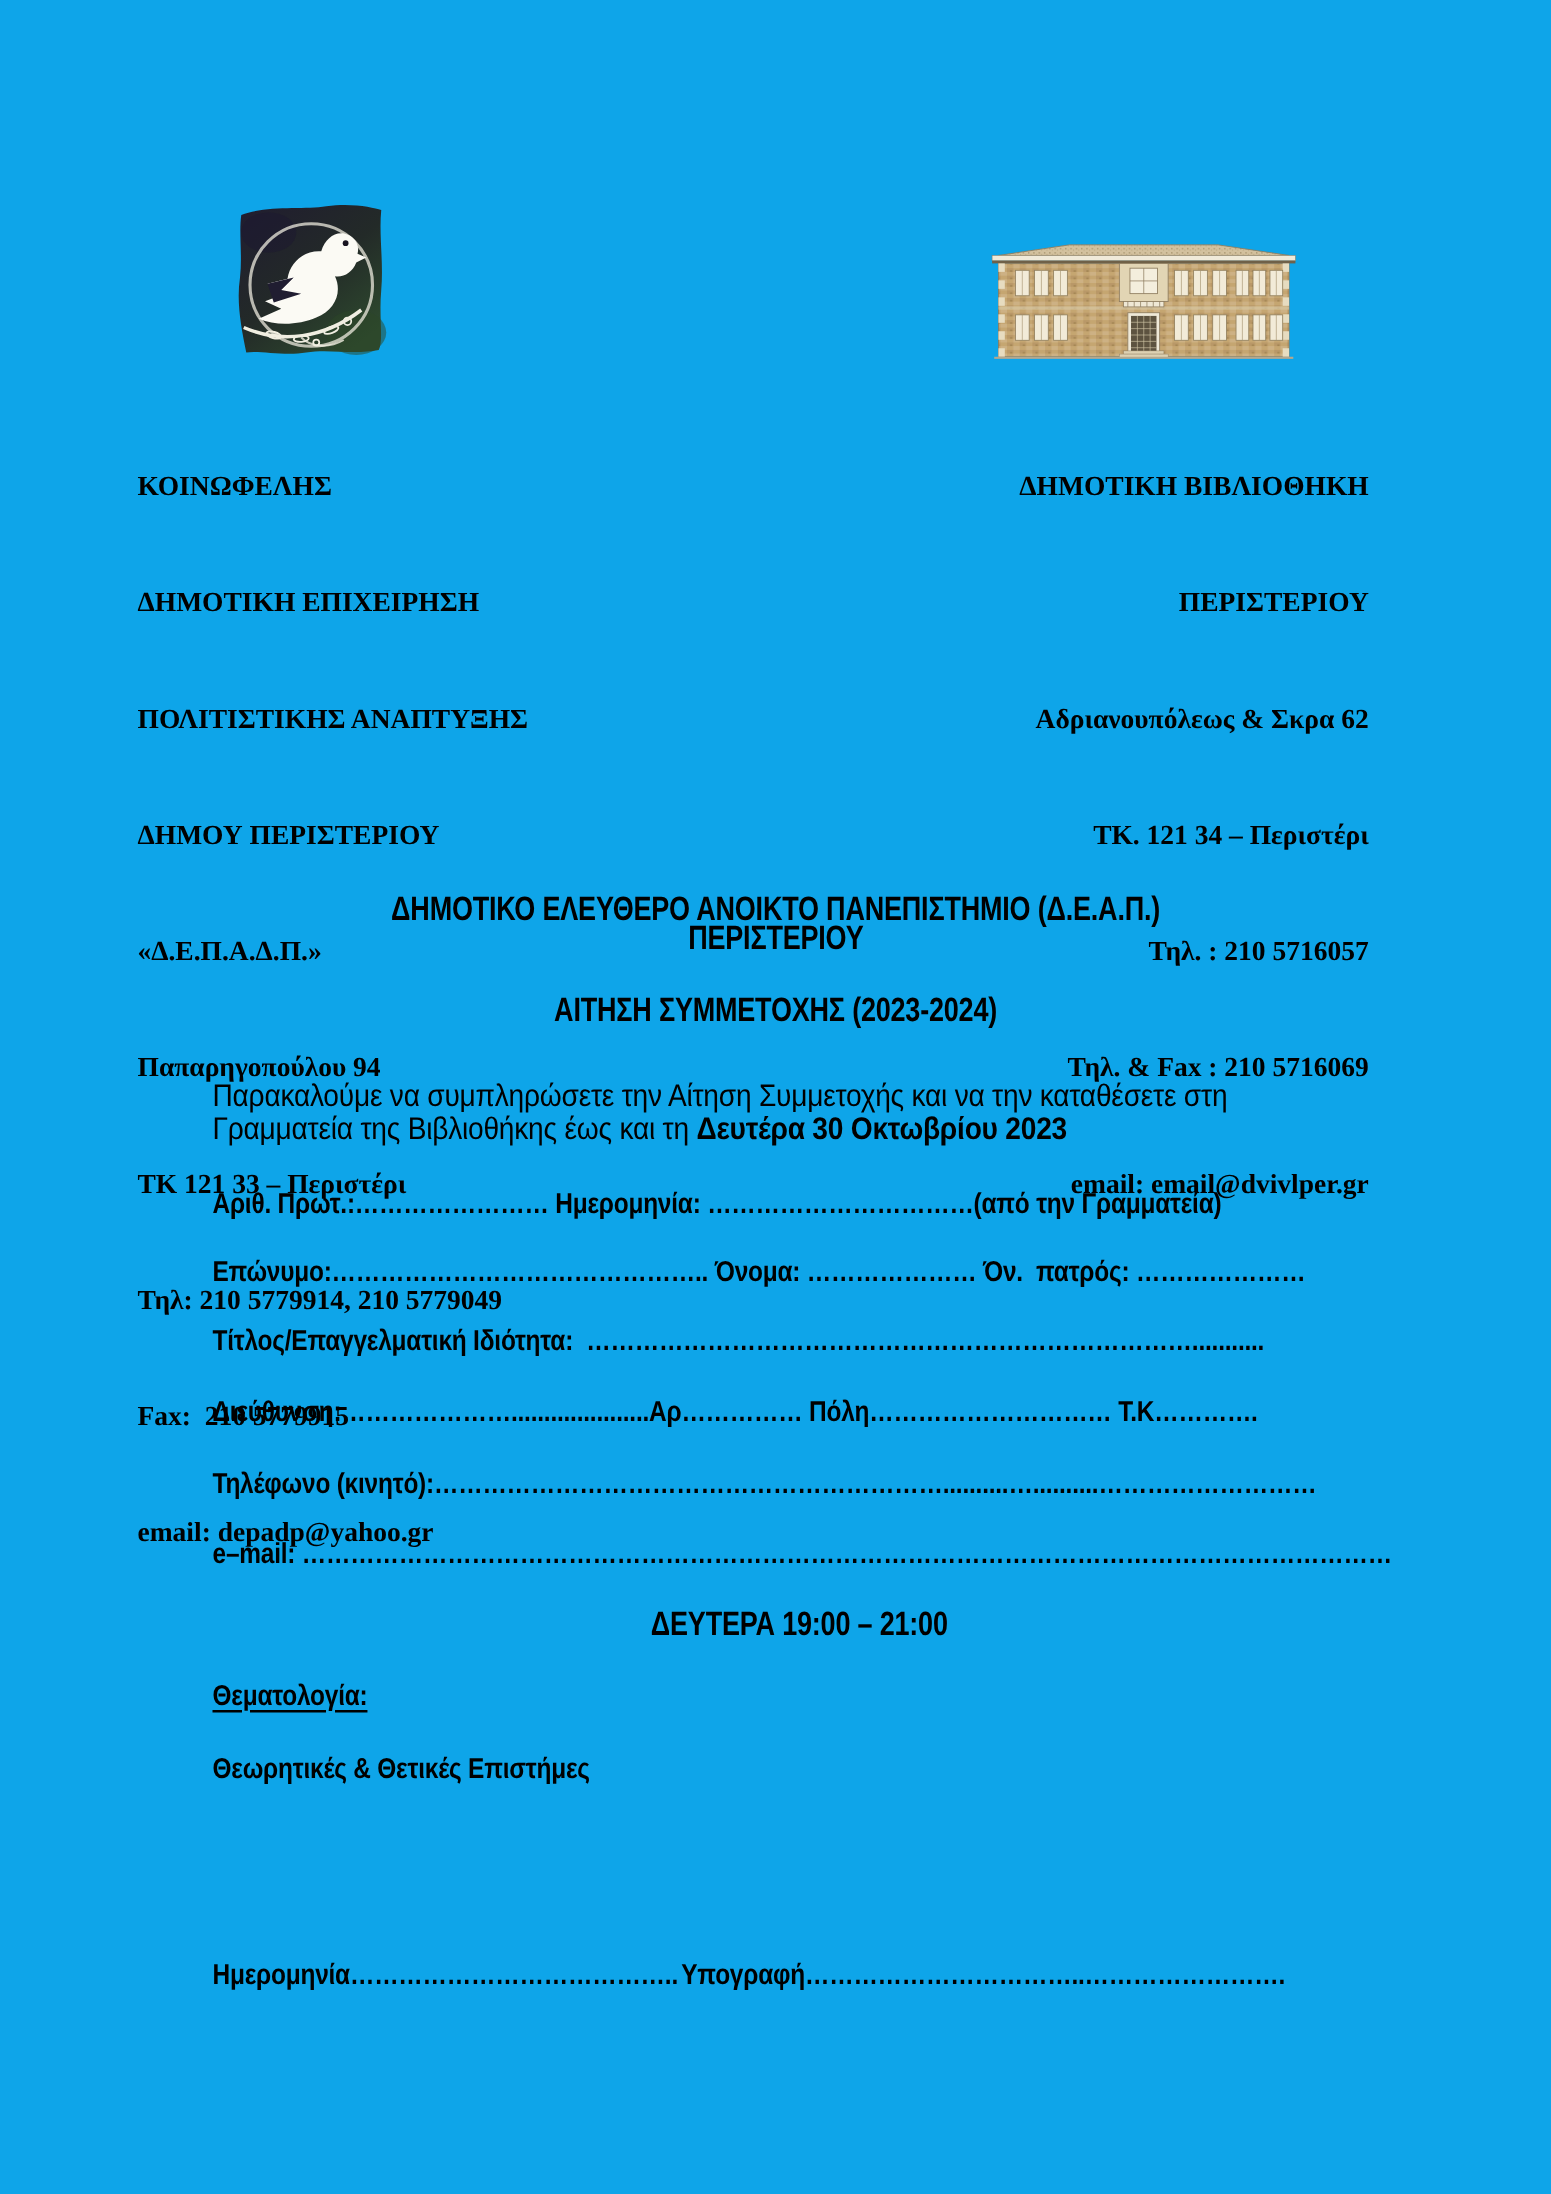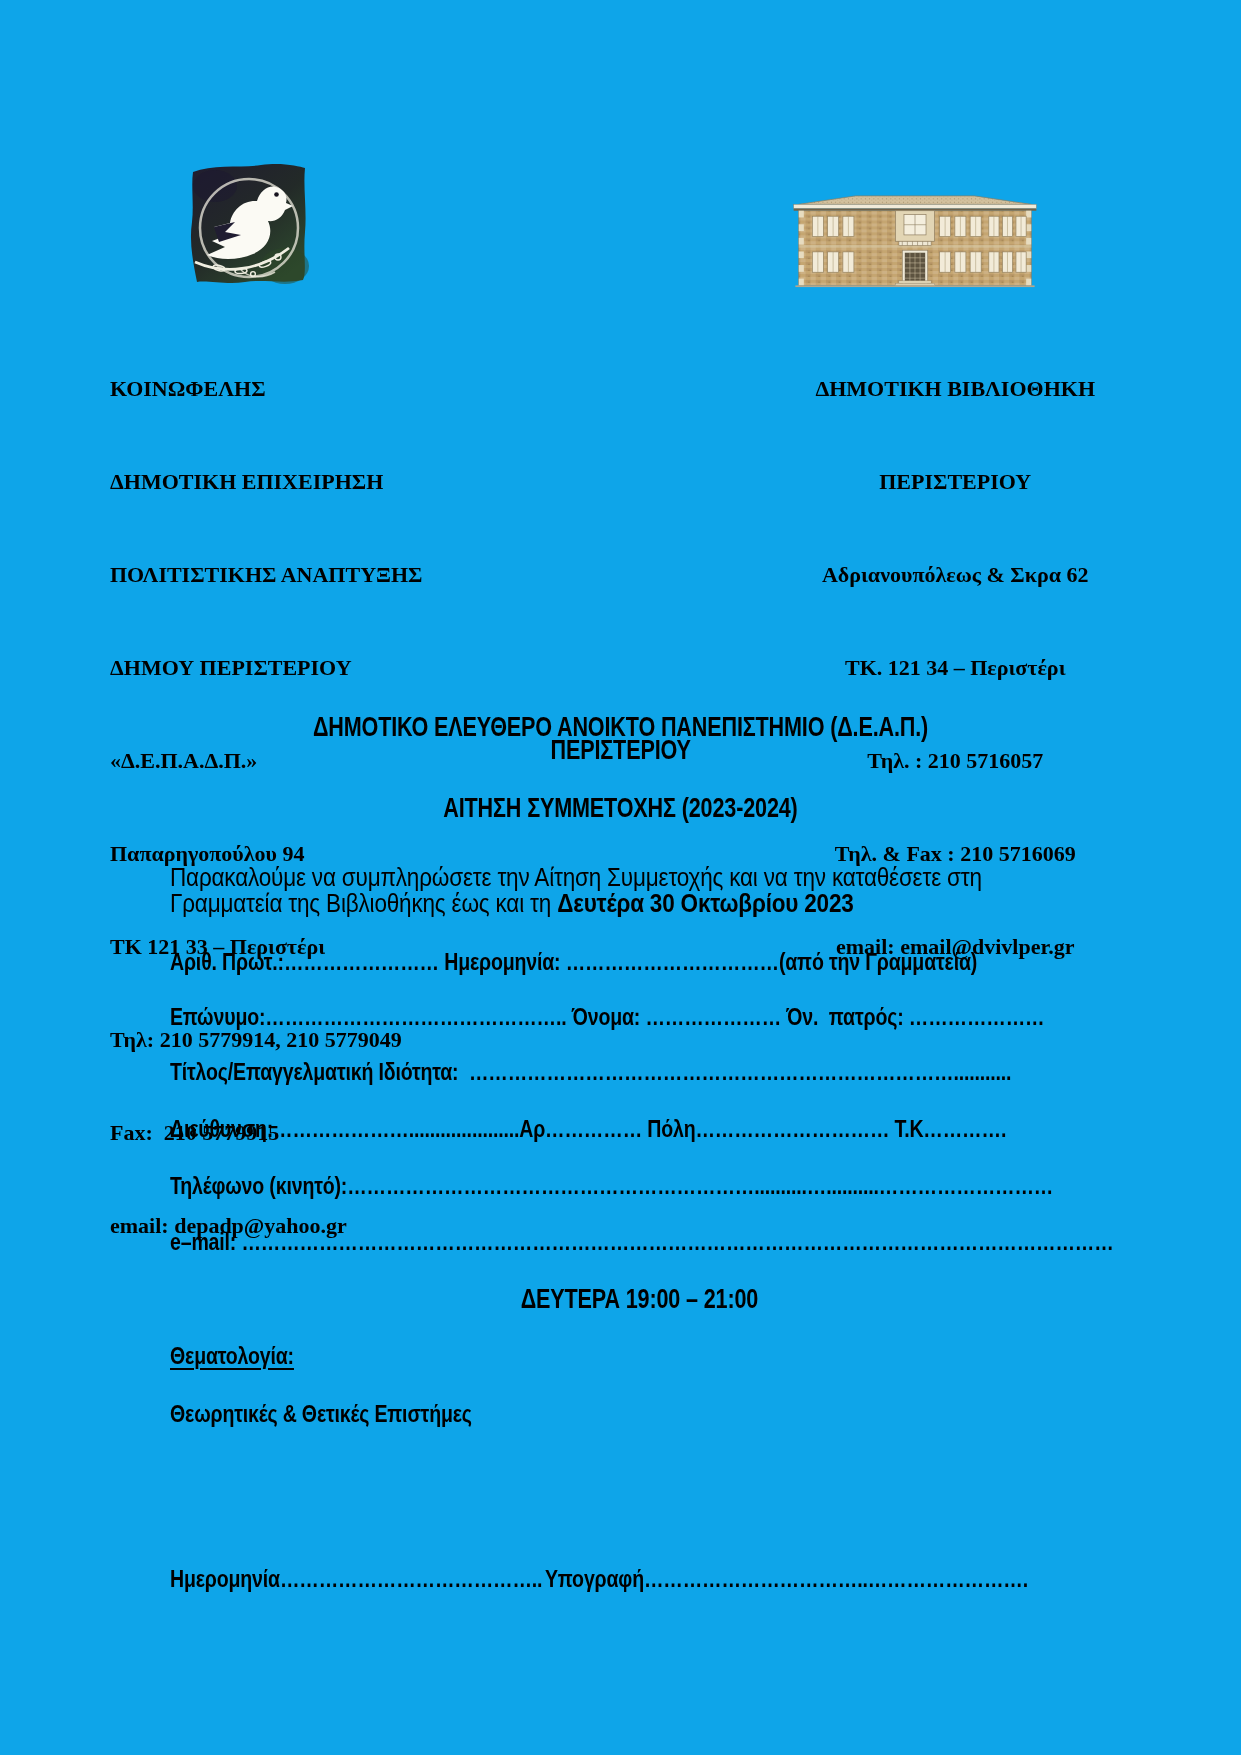--- a/index.html
+++ b/index.html
@@ -6,21 +6,21 @@
   .page {
     position:relative; width:1241px; height:1755px; margin:0 auto;
     background:#0ea5e9; overflow:hidden; color:#000;
   }
   
   .org {
     position:absolute; font-family:"Liberation Serif","DejaVu Serif",serif;
     font-weight:700; font-size:22px; line-height:31px; white-space:pre;
   }
   .org-left  { left:110px; top:311px; text-align:left; }
-  .org-right { right:146px; top:311px; text-align:center; }
+  .org-right { right:146px; top:311px; text-align:right; }
   
   .cline { position:absolute; left:0; width:1241px; text-align:center;
            font-family:"Liberation Sans","DejaVu Sans",sans-serif; font-weight:700; }
   .cline > span { display:inline-block; white-space:pre; transform:scaleX(0.80); transform-origin:center bottom; letter-spacing:-0.2px; }
   .lline { position:absolute; font-family:"Liberation Sans","DejaVu Sans",sans-serif; }
   .lline > span { display:inline-block; white-space:pre; transform:scaleX(0.85); transform-origin:left bottom; letter-spacing:-0.2px; }
   .title-size { font-size:27px; }
   .intro { font-size:25px; font-weight:400; line-height:33px; }
   .intro > span { transform:scaleX(0.90); }
   .intro b { font-weight:700; }

